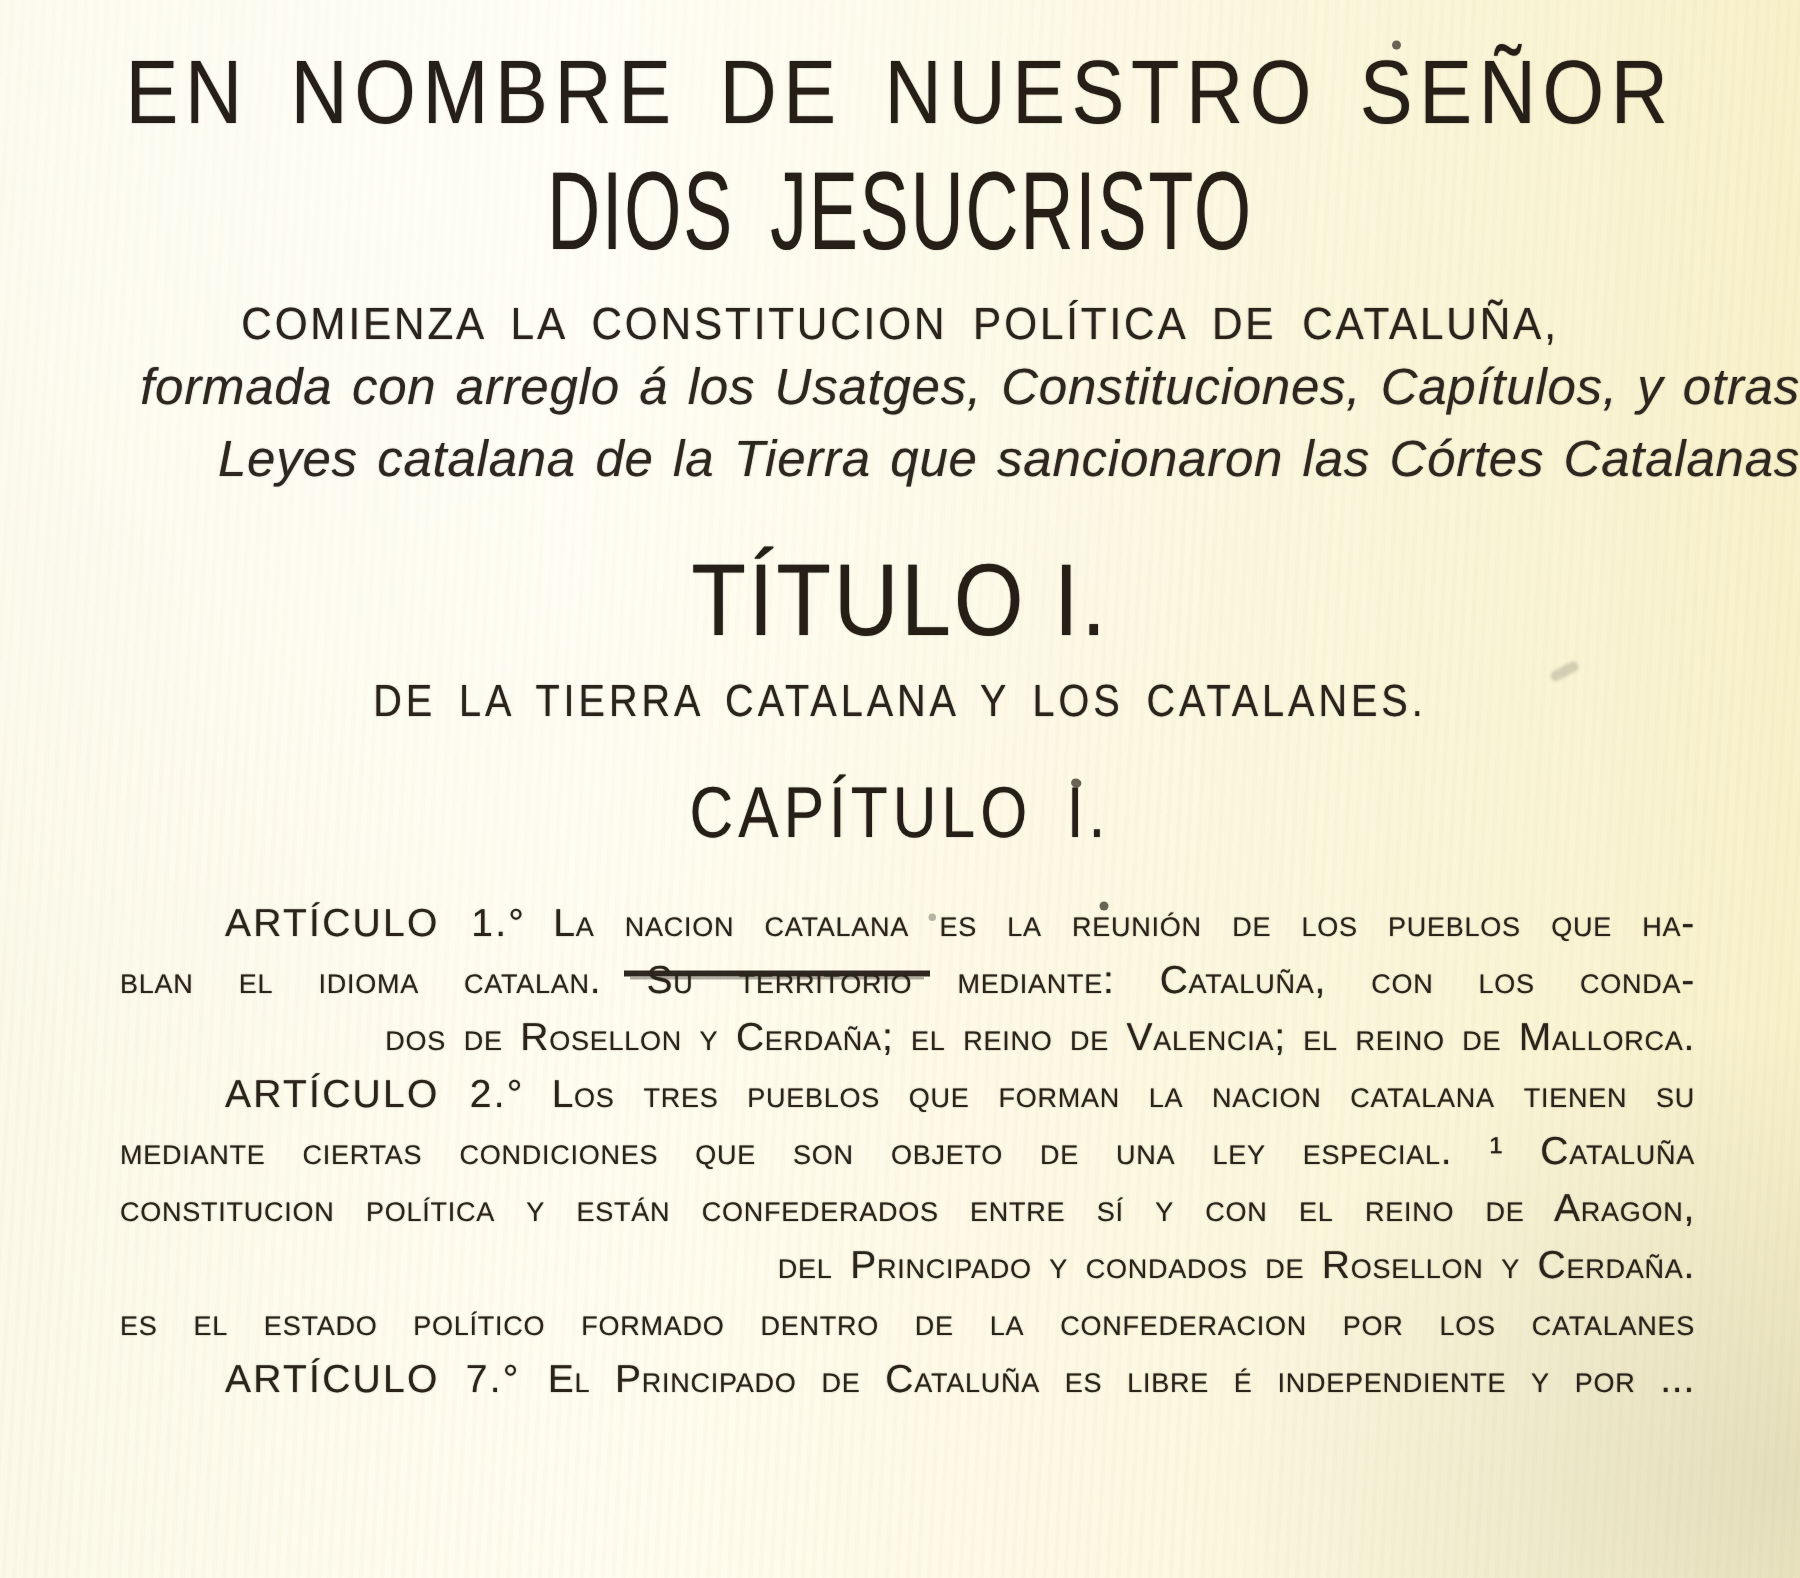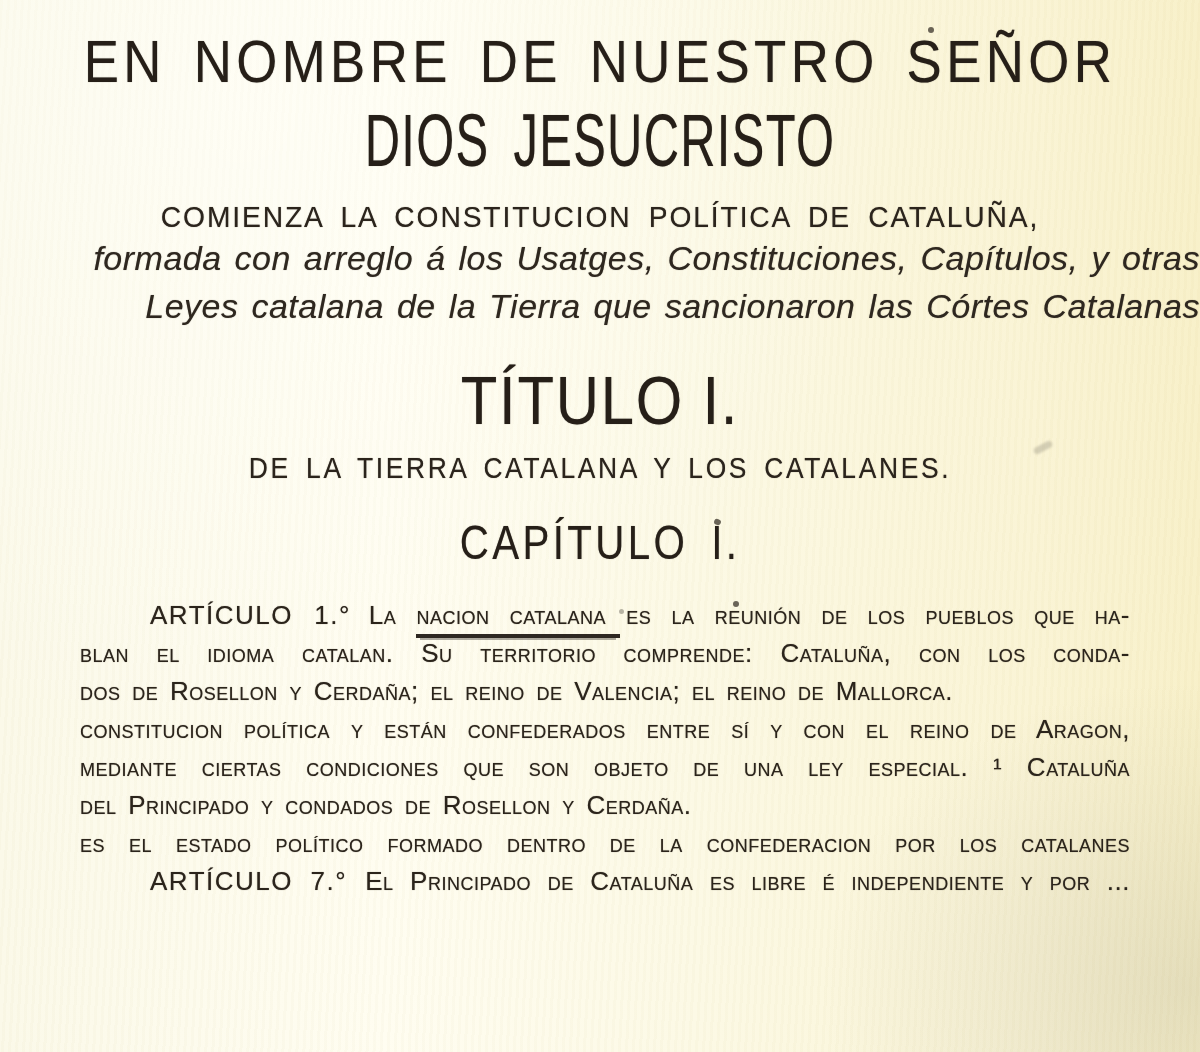--- a/index.html
+++ b/index.html
@@ -109,27 +109,27 @@
   
   .doc-body {
     margin: 26px 70px 0 80px;
     font-size: 26px;
     line-height: 38px;
     font-variant-caps: small-caps;
     color: #2b241b;
     letter-spacing: 0.5px;
     text-shadow: 0 0 1px rgba(43,36,27,0.55);
   }
-  .bline { text-align: left; word-spacing: 4px; }
+  .bline { text-align: right; word-spacing: 4px; }
   .bline.j { text-align: justify; text-align-last: justify; text-justify: inter-word; }
   .bline.first { text-indent: 34px; }
   .alabel { letter-spacing: 1.5px; margin-right: 18px; margin-left: 36px; }
   .uphrase {
     border-bottom: 4px solid rgba(28,22,16,0.92);
-    padding-bottom: 4px;
+    padding-bottom: 17px;
     padding-right: 14px;
     margin-right: -14px;
     box-shadow: 0 6px 0 -4px rgba(28,22,16,0.35);
   }
   .speck {
     position: absolute;
     background: #3a332a;
     border-radius: 50%;
     opacity: 0.75;
   }
@@ -164,25 +164,26 @@
     <div>Leyes catalana de la Tierra que sancionaron las Córtes Catalanas</div>
   </section>
 
   <div class="titulo">TÍTULO I.</div>
   <div class="titulo-sub">DE LA TIERRA CATALANA Y LOS CATALANES.</div>
   <div class="capitulo">CAPÍTULO I.</div>
 
   <main class="doc-body">
 
     <div class="bline j first"><span class="alabel">ARTÍCULO 1.°</span><span>La </span><span class="uphrase">nacion catalana</span><span> es la reunión de los pueblos que ha-</span></div>
-    <div class="bline j">blan el idioma catalan. Su territorio comprende: Cataluña, con los conda-</div>
+    <div class="bline j">blan el idioma catalan. Su territorio mediante: Cataluña, con los conda-</div>
     <div class="bline">dos de Rosellon y Cerdaña; el reino de Valencia; el reino de Mallorca.</div>
 
+    <div class="bline j first"><span class="alabel">ARTÍCULO 2.°</span><span>Los tres pueblos que forman la nacion catalana tienen su</span></div>
+    <div class="bline j">mediante ciertas condiciones que son objeto de una ley especial. ¹ Cataluña</div>
     <div class="bline j">constitucion política y están confederados entre sí y con el reino de Aragon,</div>
-    <div class="bline j">mediante ciertas condiciones que son objeto de una ley especial. ¹ Cataluña</div>
     <div class="bline">del Principado y condados de Rosellon y Cerdaña.</div>
     <div class="bline j">es el estado político formado dentro de la confederacion por los catalanes</div>
 
     <div class="bline j first"><span class="alabel">ARTÍCULO 7.°</span><span>El Principado de Cataluña es libre é independiente y por ...</span></div>
 
   </main>
 
   <div class="speck s1"></div>
   <div class="speck s2"></div>
   <div class="speck s3"></div>

